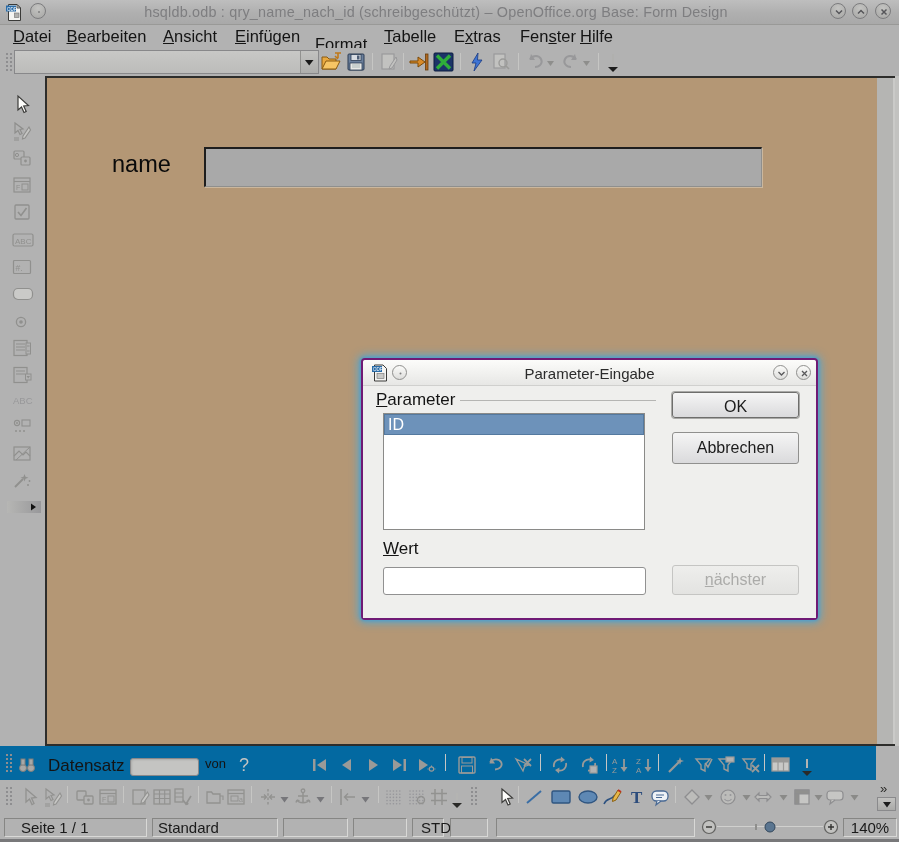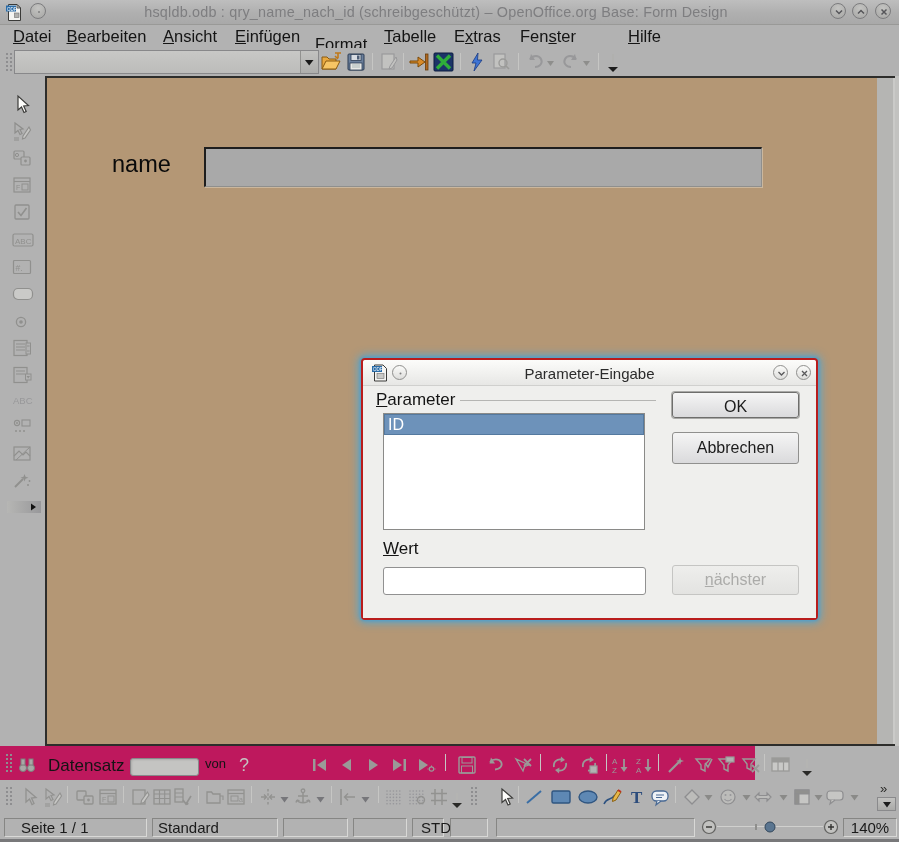--- a/index.html
+++ b/index.html
@@ -44,21 +44,21 @@
 #lefttb { position:absolute; left:0; top:0; width:45px; height:670px; background:#b2b2b2; }
 .licn { position:absolute; left:12px; }
 #namelabel { position:absolute; left:65px; top:73px; font-size:23.5px; color:#0a0a0a; }
 #namefield { position:absolute; left:157px; top:69px; width:558px; height:40px; background:#a9a9a9;
   border-top:2px solid #1e1e1e; border-left:2px solid #1e1e1e;
   border-bottom:1px solid #8f8f8d; border-right:1px solid #8f8f8d;
   box-shadow:1px 1px 0 #cbb79d; }
 
 
 #dialog { position:absolute; left:361px; top:358px; width:457px; height:262px;
-  background:#efefed; border:2px solid #b91c1c; border-radius:4px;
+  background:#efefed; border:2px solid #701a75; border-radius:4px;
   box-shadow:0 0 8px 3px rgba(88,164,204,0.95), 0 0 3px 1px rgba(60,145,195,0.9); }
 #dtitle { position:absolute; left:0; top:0; width:453px; height:26px;
   background:linear-gradient(#fcfcfa,#e7e7e5); border-bottom:1px solid #d0d0ce;
   border-radius:3px 3px 0 0; }
 #dtitletext { position:absolute; width:100%; text-align:center; top:5px; font-size:15px; color:#2b2b2b; }
 .dbtn { position:absolute; top:5px; width:15px; height:15px; border-radius:50%;
   border:1px solid #8f8f8d; background:linear-gradient(#fbfbf9,#dededc); }
 .dbtn svg { position:absolute; left:1px; top:1px; }
 #dbody { position:absolute; left:0; top:26px; width:453px; height:232px; background:#efefed; }
 .dlabel { font-size:17px; color:#141414; position:absolute; }
@@ -69,21 +69,21 @@
 #wertinput { position:absolute; left:20px; top:181px; width:263px; height:28px; background:#ffffff;
   border:1px solid #919191; border-radius:3px; }
 .btn { position:absolute; left:309px; width:127px; border:1px solid #90908e; border-radius:3px;
   background:linear-gradient(#f5f5f5,#dadadc); font-size:16px; color:#1c1c1c; text-align:center; }
 #btnok { top:6px; height:26px; line-height:28px; border-color:#6e6e6c; box-shadow:0 0 0 1px #a9a9a7; }
 #btnabbr { top:46px; height:32px; line-height:30px; }
 #btnnaechster { top:179px; height:30px; line-height:28px; color:#ababa9;
   background:linear-gradient(#eeeeec,#e3e3e1); border-color:#c5c5c3; }
 
 
-#rectb { position:absolute; left:0; top:746px; width:755px; height:34px; background:#be185d; }
+#rectb { position:absolute; left:0; top:746px; width:876px; height:34px; background:#0369a1; }
 #drawtb { position:absolute; left:0; top:780px; width:899px; height:33px; background:#b2b2b2; }
 #statusbar { position:absolute; left:0; top:813px; width:899px; height:29px; background:#b2b2b2;
   border-bottom:3px solid #78787a; }
 .scell { position:absolute; top:5px; height:19px; background:#b2b2b2;
   border-top:1px solid #868684; border-left:1px solid #868684;
   border-bottom:1px solid #d8d8d6; border-right:1px solid #d8d8d6;
   font-size:15px; color:#1a1a1a; padding:0px 5px 0 5px; line-height:17px; }
 .icn { position:absolute; }
 </style>
 </head>
@@ -123,21 +123,21 @@
 
   <div id="menubar">
     <span class="mi" style="left:13px;"><u>D</u>atei</span>
     <span class="mi" style="left:66.5px;"><u>B</u>earbeiten</span>
     <span class="mi" style="left:163px;"><u>A</u>nsicht</span>
     <span class="mi" style="left:235px;"><u>E</u>infügen</span>
     <span class="mi" style="left:315px;margin-top:8px;"><u>F</u>ormat</span>
     <span class="mi" style="left:384px;"><u>T</u>abelle</span>
     <span class="mi" style="left:454px;">E<u>x</u>tras</span>
     <span class="mi" style="left:520px;">Fen<u>s</u>ter</span>
-    <span class="mi" style="left:628px;"><u>H</u>ilfe</span>
+    <span class="mi" style="left:580px;"><u>H</u>ilfe</span>
   </div>
 
   <div id="toolbar">
     <div class="grip" style="left:5px; top:4px; height:21px;"></div>
     <div id="combo">
         <div id="combobtn"><svg width="17" height="21">
             <path d="M4 9 L12.5 9 L8.2 14.5 Z" fill="#1a1a1a"></path>
           </svg></div>
       </div>
 

